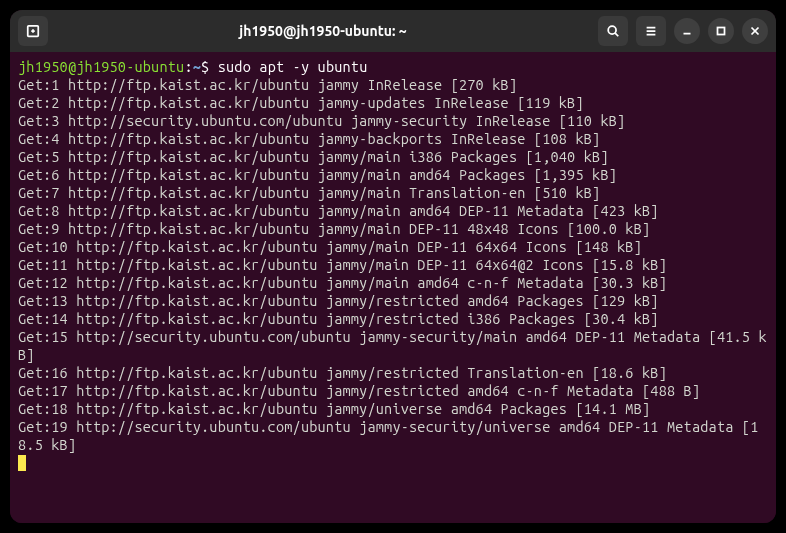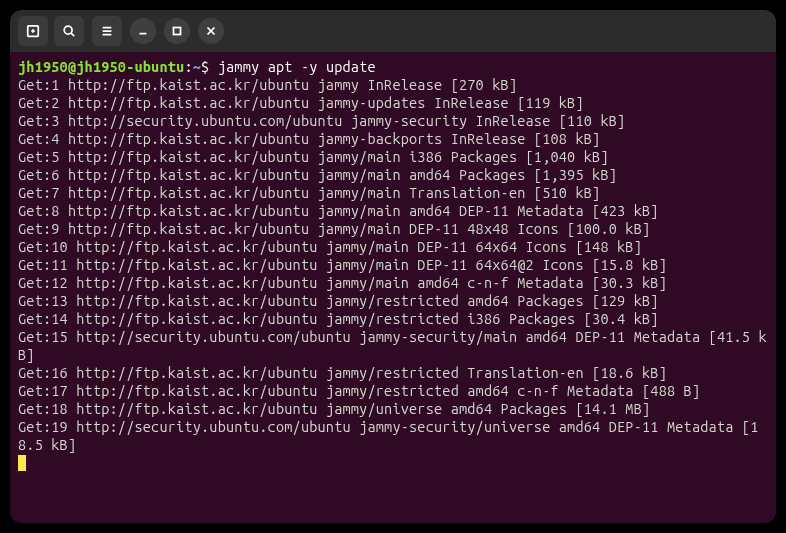--- a/index.html
+++ b/index.html
@@ -47,21 +47,21 @@
   background: #300a24;
   padding: 6px 8px;
   color: #d3d7cf;
   line-height: 18px;
   font-size: 14.5px;
   letter-spacing: 0.2px;
   overflow: hidden;
   white-space: pre-wrap;
   word-break: break-all;
 }
-.prompt-user { color: #8ae234; font-weight: bold; }
+.prompt-user { color: #8ae234; font-weight: normal; }
 .prompt-colon { color: #fff; }
 .prompt-path { color: #729fcf; font-weight: bold; }
 .prompt-dollar { color: #fff; }
 .cmd { color: #fff; }
 .progress-line { color: #d3d7cf; }
 .cursor {
   display: inline-block;
   width: 8px; height: 16px;
   background: #fce94f;
   vertical-align: text-bottom;
@@ -74,20 +74,21 @@
   <div class="titlebar">
     <div class="tb-left">
       <div class="tb-btn">
         <svg viewBox="0 0 16 16">
             <rect x="2" y="2" width="12" height="12" rx="1"></rect>
             <line x1="6" y1="8" x2="10" y2="8"></line>
             <line x1="8" y1="6" x2="8" y2="10"></line>
           </svg>
       </div>
     </div>
+    <div class="tb-center">jh1950@jh1950-ubuntu: ~</div>
     <div class="tb-right">
       <div class="tb-btn">
         <svg viewBox="0 0 16 16">
             <circle cx="7" cy="7" r="4.5"></circle>
             <line x1="10.5" y1="10.5" x2="14" y2="14"></line>
           </svg>
       </div>
       <div class="tb-btn">
         <svg viewBox="0 0 16 16">
             <line x1="3" y1="4" x2="13" y2="4"></line>
@@ -107,21 +108,21 @@
       </div>
       <div class="tb-btn round close">
         <svg viewBox="0 0 16 16">
             <line x1="4" y1="4" x2="12" y2="12"></line>
             <line x1="12" y1="4" x2="4" y2="12"></line>
           </svg>
       </div>
     </div>
   </div>
 
-  <div class="terminal"><span class="prompt-user">jh1950@jh1950-ubuntu</span><span class="prompt-colon">:</span><span class="prompt-path">~</span><span class="prompt-dollar">$</span> <span class="cmd">jammy apt -y update</span>
+  <div class="terminal"><span class="prompt-user">jh1950@jh1950-ubuntu</span><span class="prompt-colon">:</span><span class="prompt-path">~</span><span class="prompt-dollar">$</span> <span class="cmd">sudo apt -y ubuntu</span>
 <span id="output-lines">Get:1 http://ftp.kaist.ac.kr/ubuntu jammy InRelease [270 kB]
 Get:2 http://ftp.kaist.ac.kr/ubuntu jammy-updates InRelease [119 kB]
 Get:3 http://security.ubuntu.com/ubuntu jammy-security InRelease [110 kB]
 Get:4 http://ftp.kaist.ac.kr/ubuntu jammy-backports InRelease [108 kB]
 Get:5 http://ftp.kaist.ac.kr/ubuntu jammy/main i386 Packages [1,040 kB]
 Get:6 http://ftp.kaist.ac.kr/ubuntu jammy/main amd64 Packages [1,395 kB]
 Get:7 http://ftp.kaist.ac.kr/ubuntu jammy/main Translation-en [510 kB]
 Get:8 http://ftp.kaist.ac.kr/ubuntu jammy/main amd64 DEP-11 Metadata [423 kB]
 Get:9 http://ftp.kaist.ac.kr/ubuntu jammy/main DEP-11 48x48 Icons [100.0 kB]
 Get:10 http://ftp.kaist.ac.kr/ubuntu jammy/main DEP-11 64x64 Icons [148 kB]

